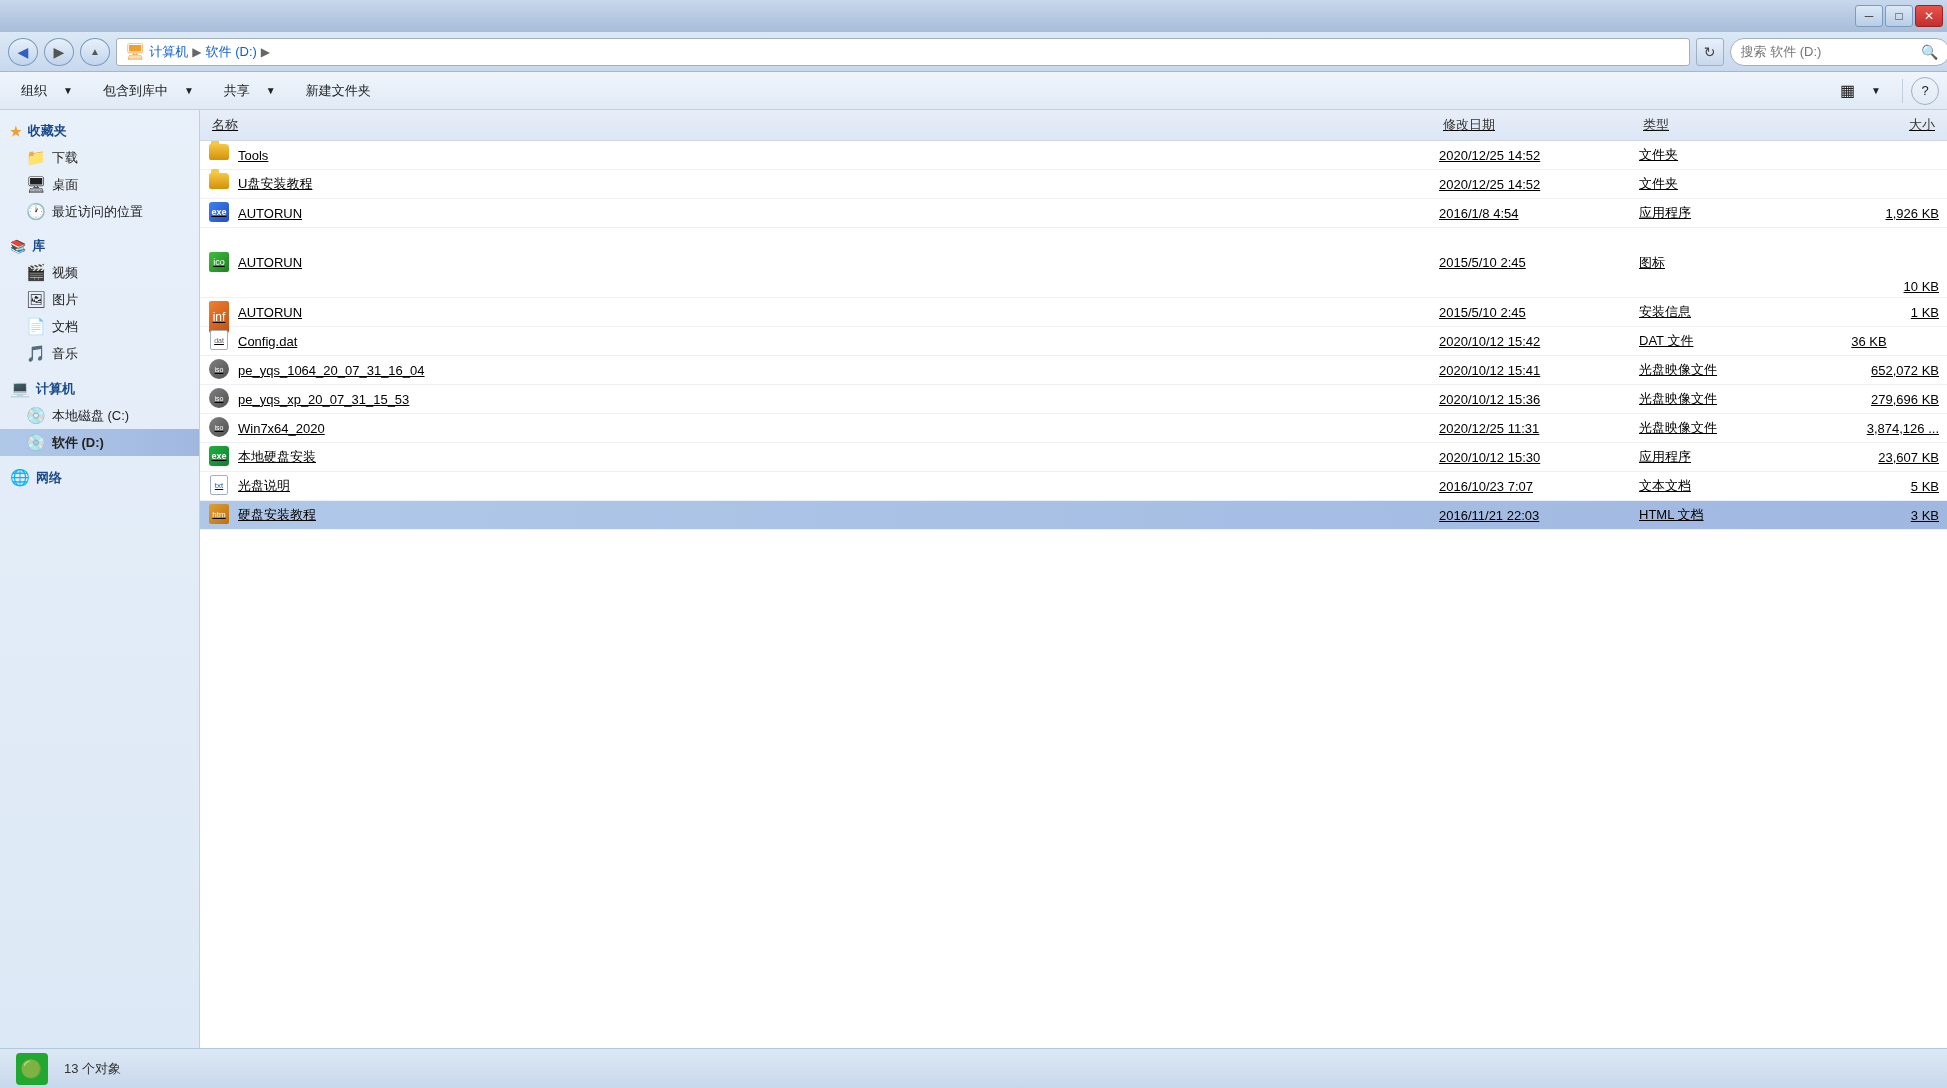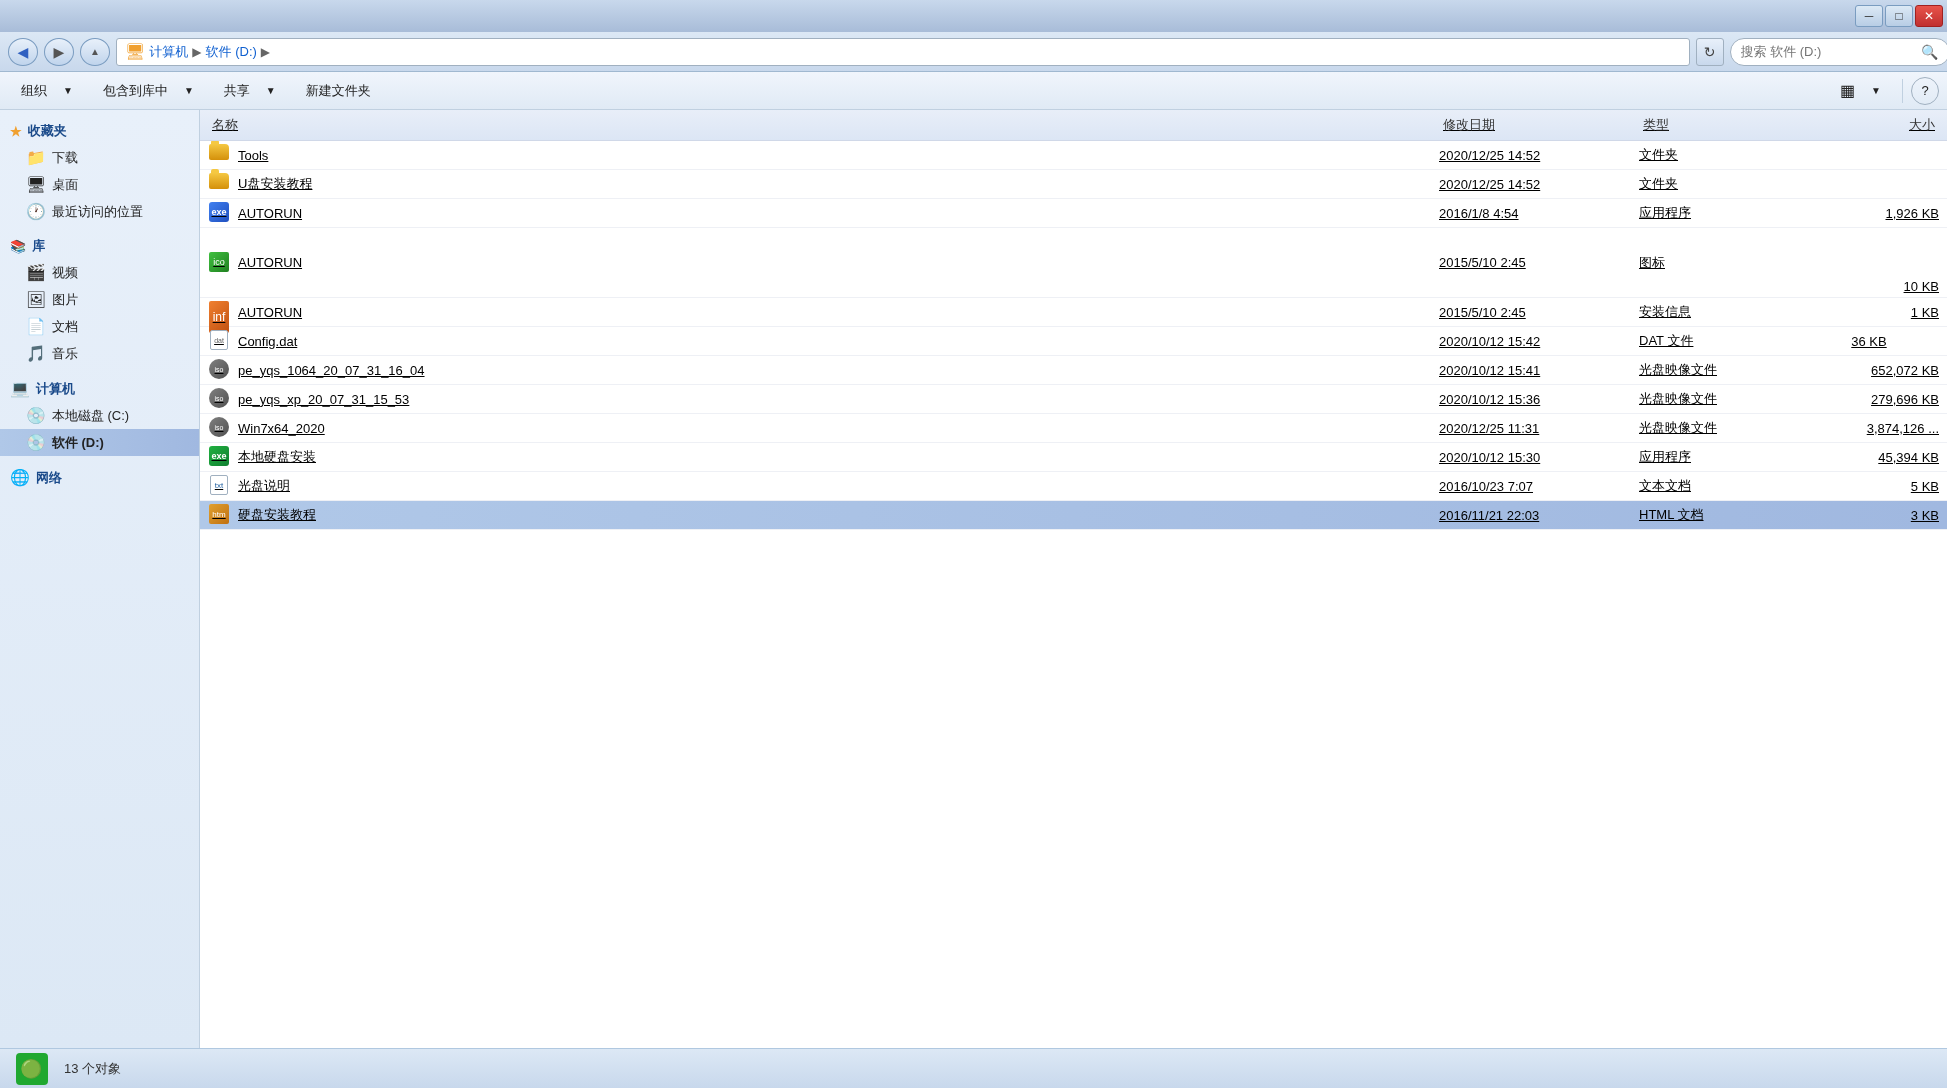--- a/index.html
+++ b/index.html
@@ -594,21 +594,21 @@
     </div>
         <div class="file-row">
       <div class="file-name-cell">
         <div class="file-icon">
               <div class="ico-app" style="background:linear-gradient(135deg,#20b040,#108030);">exe</div>
             </div>
         <span class="cell-text">本地硬盘安装</span>
       </div>
       <div class="cell-text">2020/10/12 15:30</div>
       <div class="cell-text">应用程序</div>
-      <div class="cell-text" style="text-align:right;">45,394 KB</div>
+      <div class="cell-text" style="text-align:right;">23,607 KB</div>
     </div>
         <div class="file-row">
       <div class="file-name-cell">
         <div class="file-icon">
               <div class="ico-txt">txt</div>
             </div>
         <span class="cell-text">光盘说明</span>
       </div>
       <div class="cell-text">2016/10/23 7:07</div>
       <div class="cell-text">文本文档</div>

